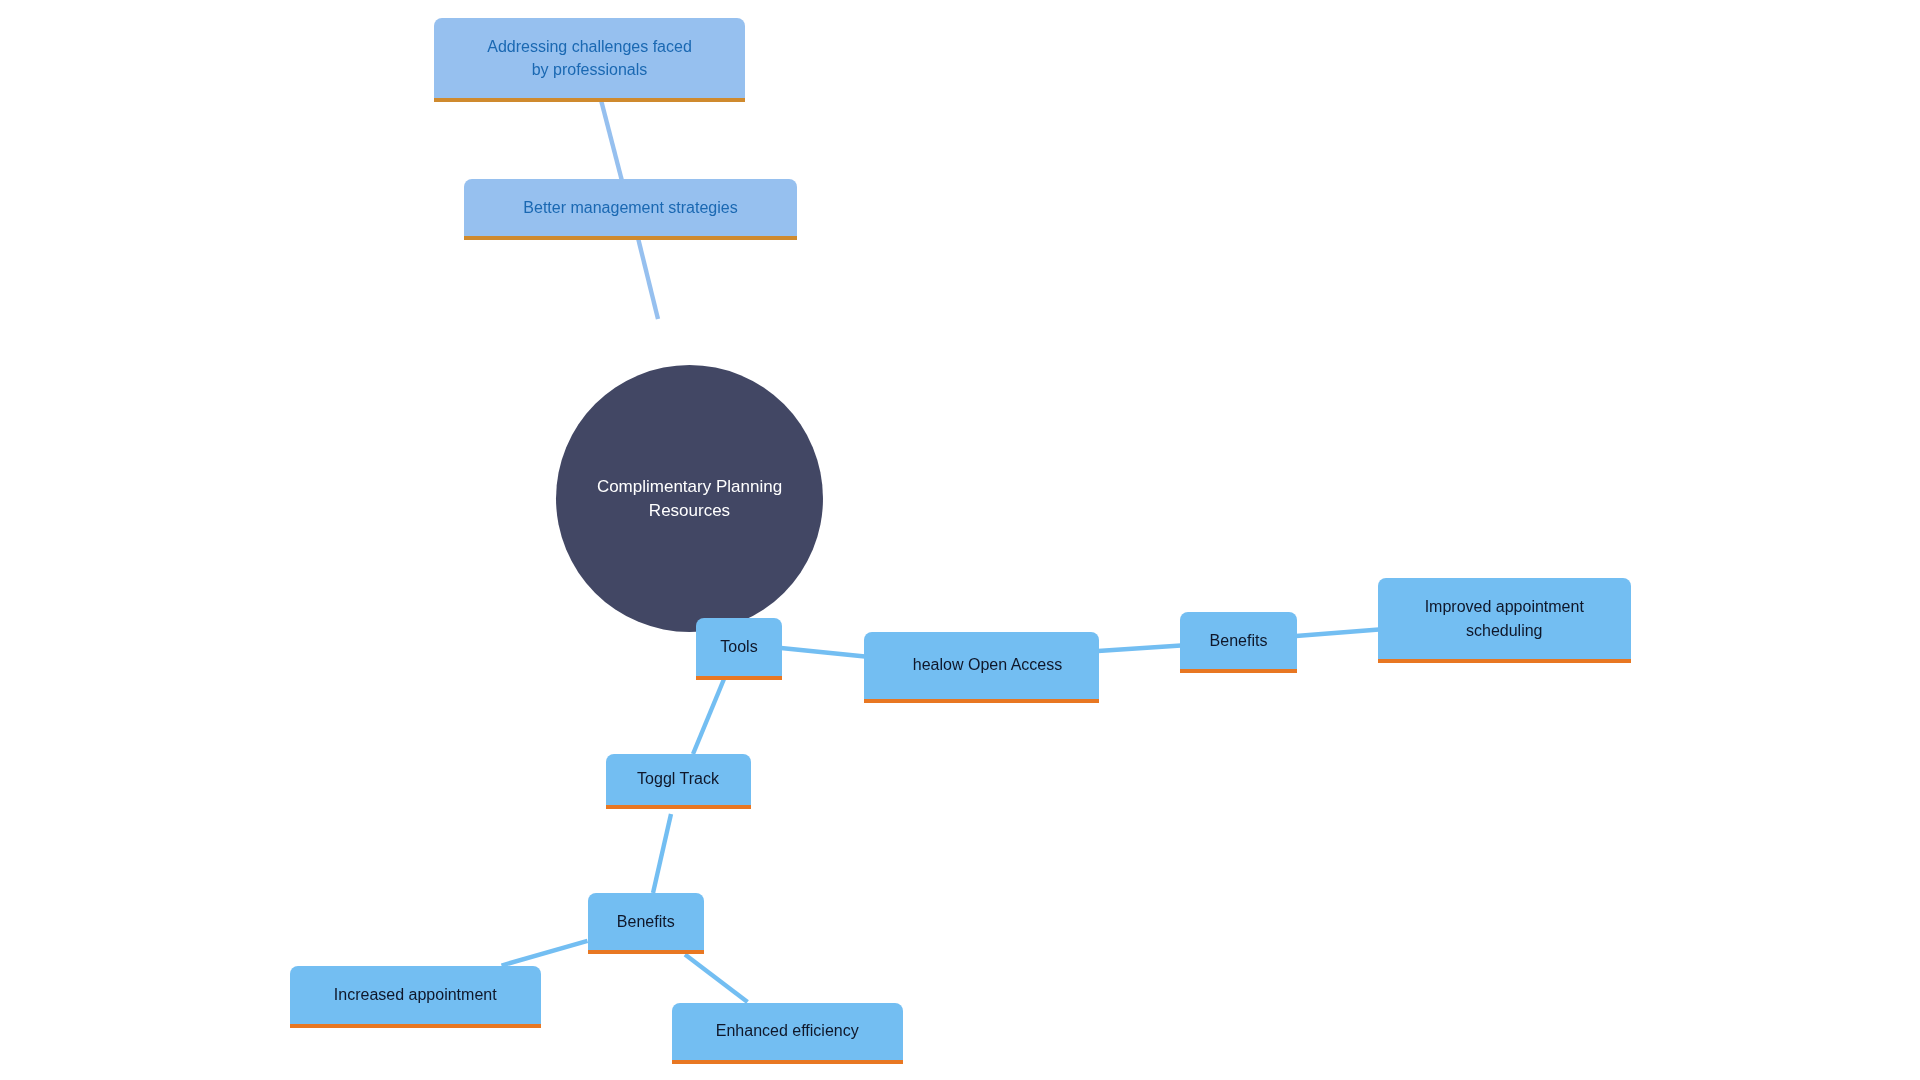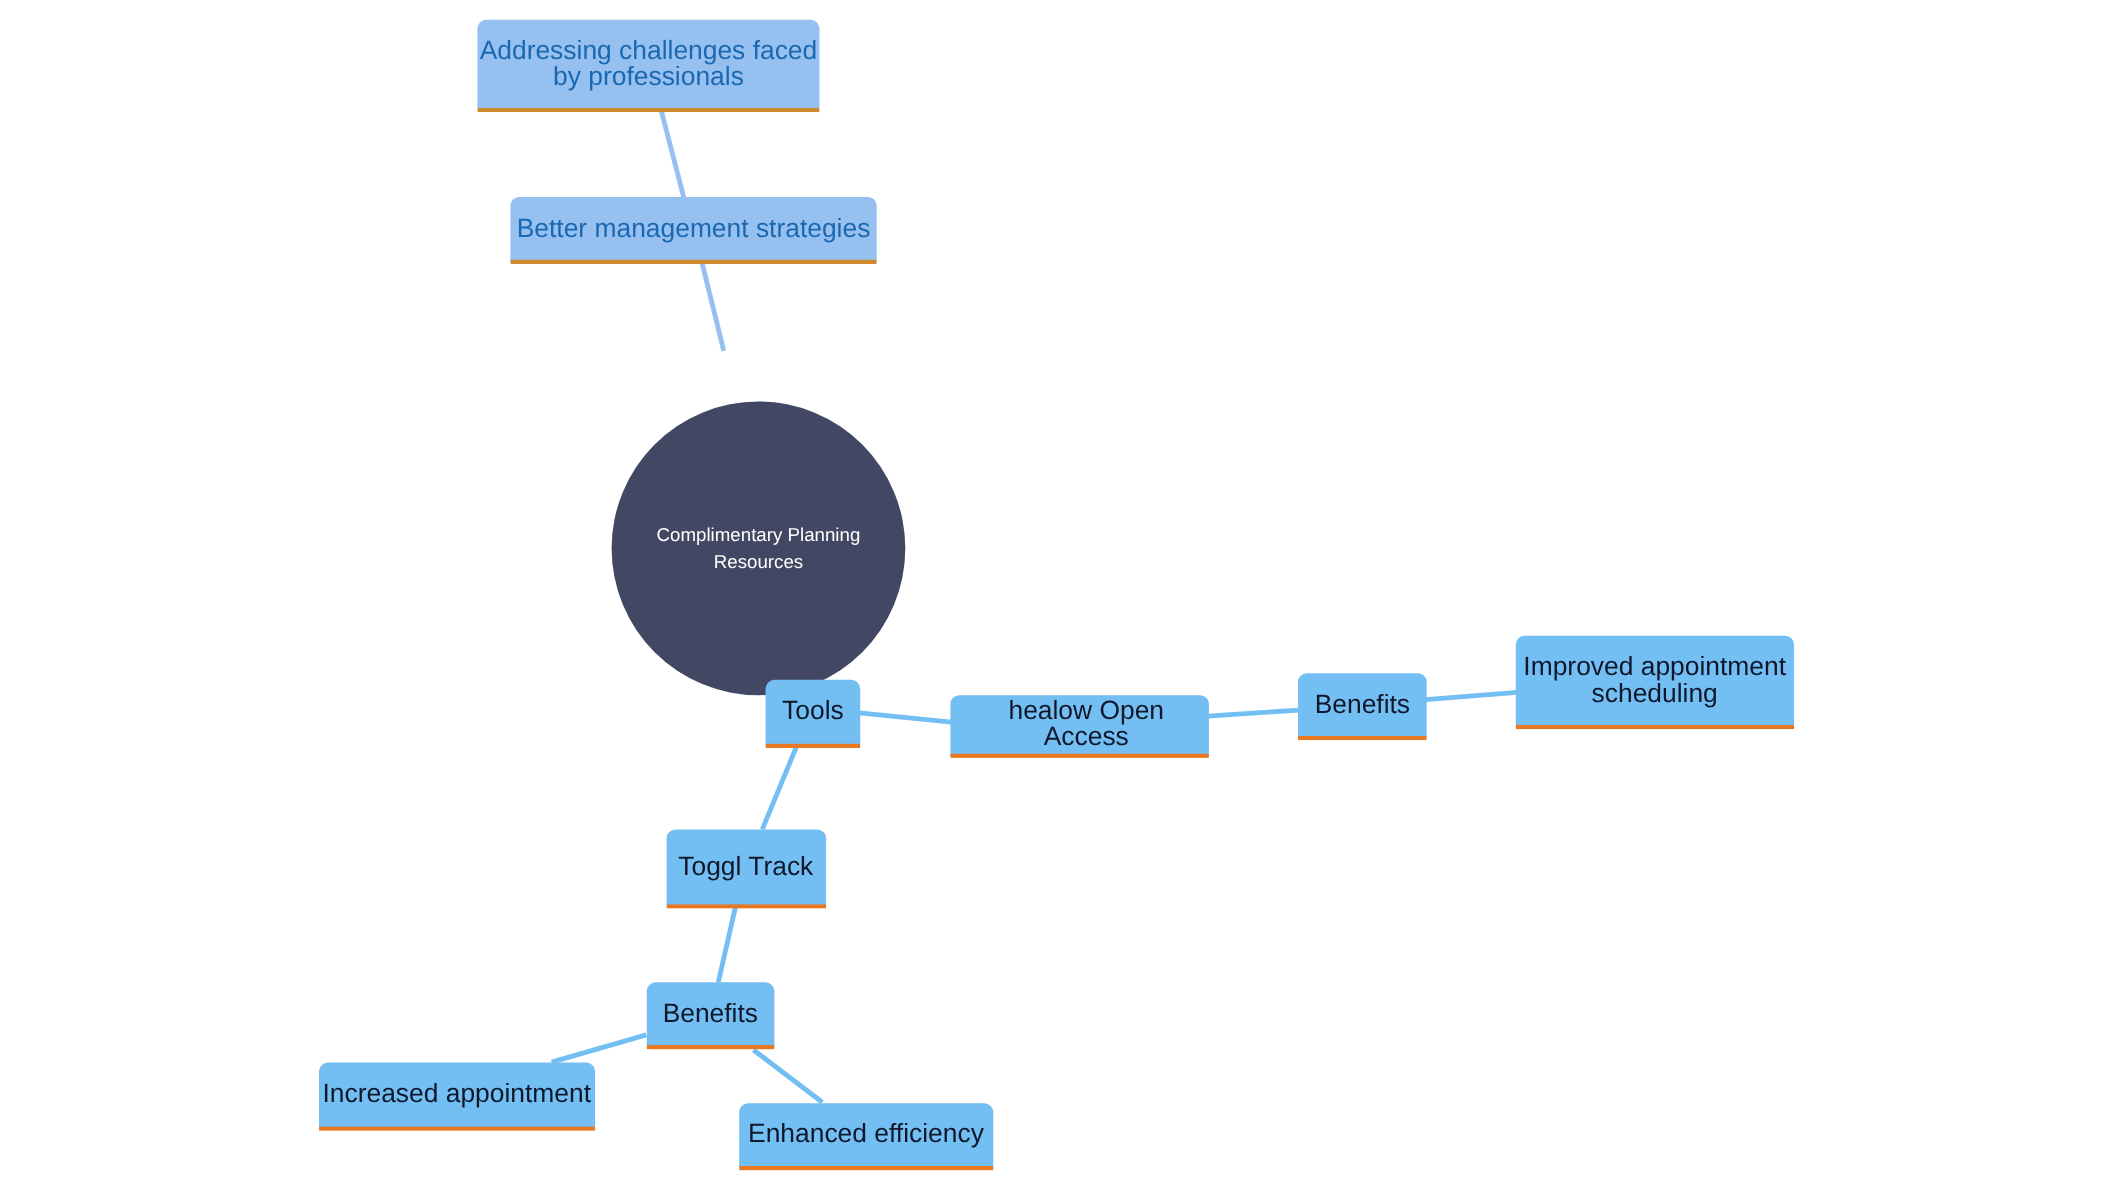--- a/index.html
+++ b/index.html
@@ -6,21 +6,21 @@
   html,body{margin:0;padding:0;}
   body{width:1920px;height:1080px;background:#ffffff;overflow:hidden;
        font-family:"Liberation Sans",sans-serif;}
   #canvas{position:relative;width:1920px;height:1080px;}
   svg.edges{position:absolute;left:0;top:0;width:1920px;height:1080px;z-index:1;}
   .node{z-index:3;}
   .root-circle{z-index:2;}
   .node.faded{z-index:4;}
   .node{position:absolute;box-sizing:border-box;display:flex;align-items:center;
         justify-content:center;text-align:center;border-radius:8px 8px 0 0;
-        font-size:24px;}
+        font-size:16px;}
   .node .lbl{display:block;width:100%;line-height:23.5px;}
   .node.faded{background:#96c0ef;color:#1a68b2;border-bottom:4.2px solid #cf8a2e;}
   .node.main{background:#73bef2;color:#0f172a;border-bottom:4.2px solid #e87722;}
   .root-circle{position:absolute;border-radius:50%;background:#424764;color:#ffffff;
        display:flex;align-items:center;justify-content:center;text-align:center;
        font-size:17px;}
   .root-circle .rlbl{display:block;line-height:23.5px;}
 </style>
 </head>
 <body>
@@ -53,33 +53,33 @@
 
 
   <div class="root-circle" style="left: 556px; top: 365px; width: 267px; height: 267px;">
     <span class="rlbl"><span>Complimentary Planning</span><br><span>Resources</span></span>
   </div>
 
   <div class="node main" style="left: 696px; top: 618px; width: 86px; height: 62px;">
     <span class="lbl">Tools</span>
   </div>
 
-  <div class="node main" style="left: 864px; top: 631.5px; width: 235px; height: 57px; padding-left: 12px;">
+  <div class="node main" style="left: 864px; top: 631.5px; width: 235px; height: 71px; padding-left: 12px;">
     <span class="lbl">healow Open Access</span>
   </div>
 
   <div class="node main" style="left: 1180px; top: 611.5px; width: 117px; height: 61.5px;">
     <span class="lbl">Benefits</span>
   </div>
 
   <div class="node main" style="left: 1377.5px; top: 578px; width: 253.5px; height: 85px;">
     <span class="lbl"><span>Improved appointment</span><br><span>scheduling</span></span>
   </div>
 
-  <div class="node main" style="left: 605.5px; top: 753.5px; width: 145px; height: 72px;">
+  <div class="node main" style="left: 605.5px; top: 753.5px; width: 145px; height: 55px;">
     <span class="lbl">Toggl Track</span>
   </div>
 
   <div class="node main" style="left: 587.5px; top: 892.5px; width: 116.5px; height: 61.5px;">
     <span class="lbl">Benefits</span>
   </div>
 
   <div class="node main" style="left: 289.5px; top: 965.5px; width: 251.5px; height: 62px;">
     <span class="lbl">Increased appointment</span>
   </div>

